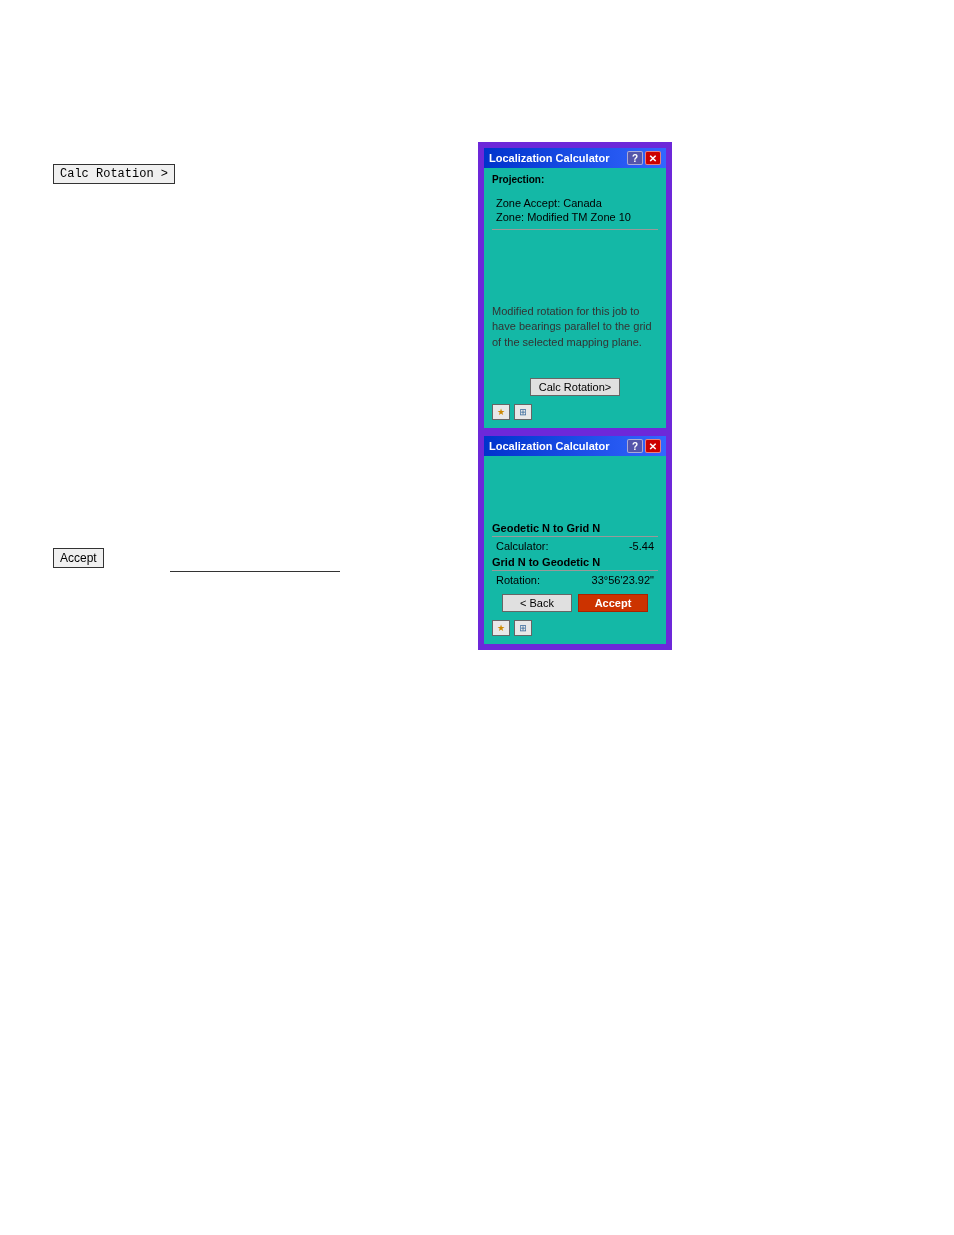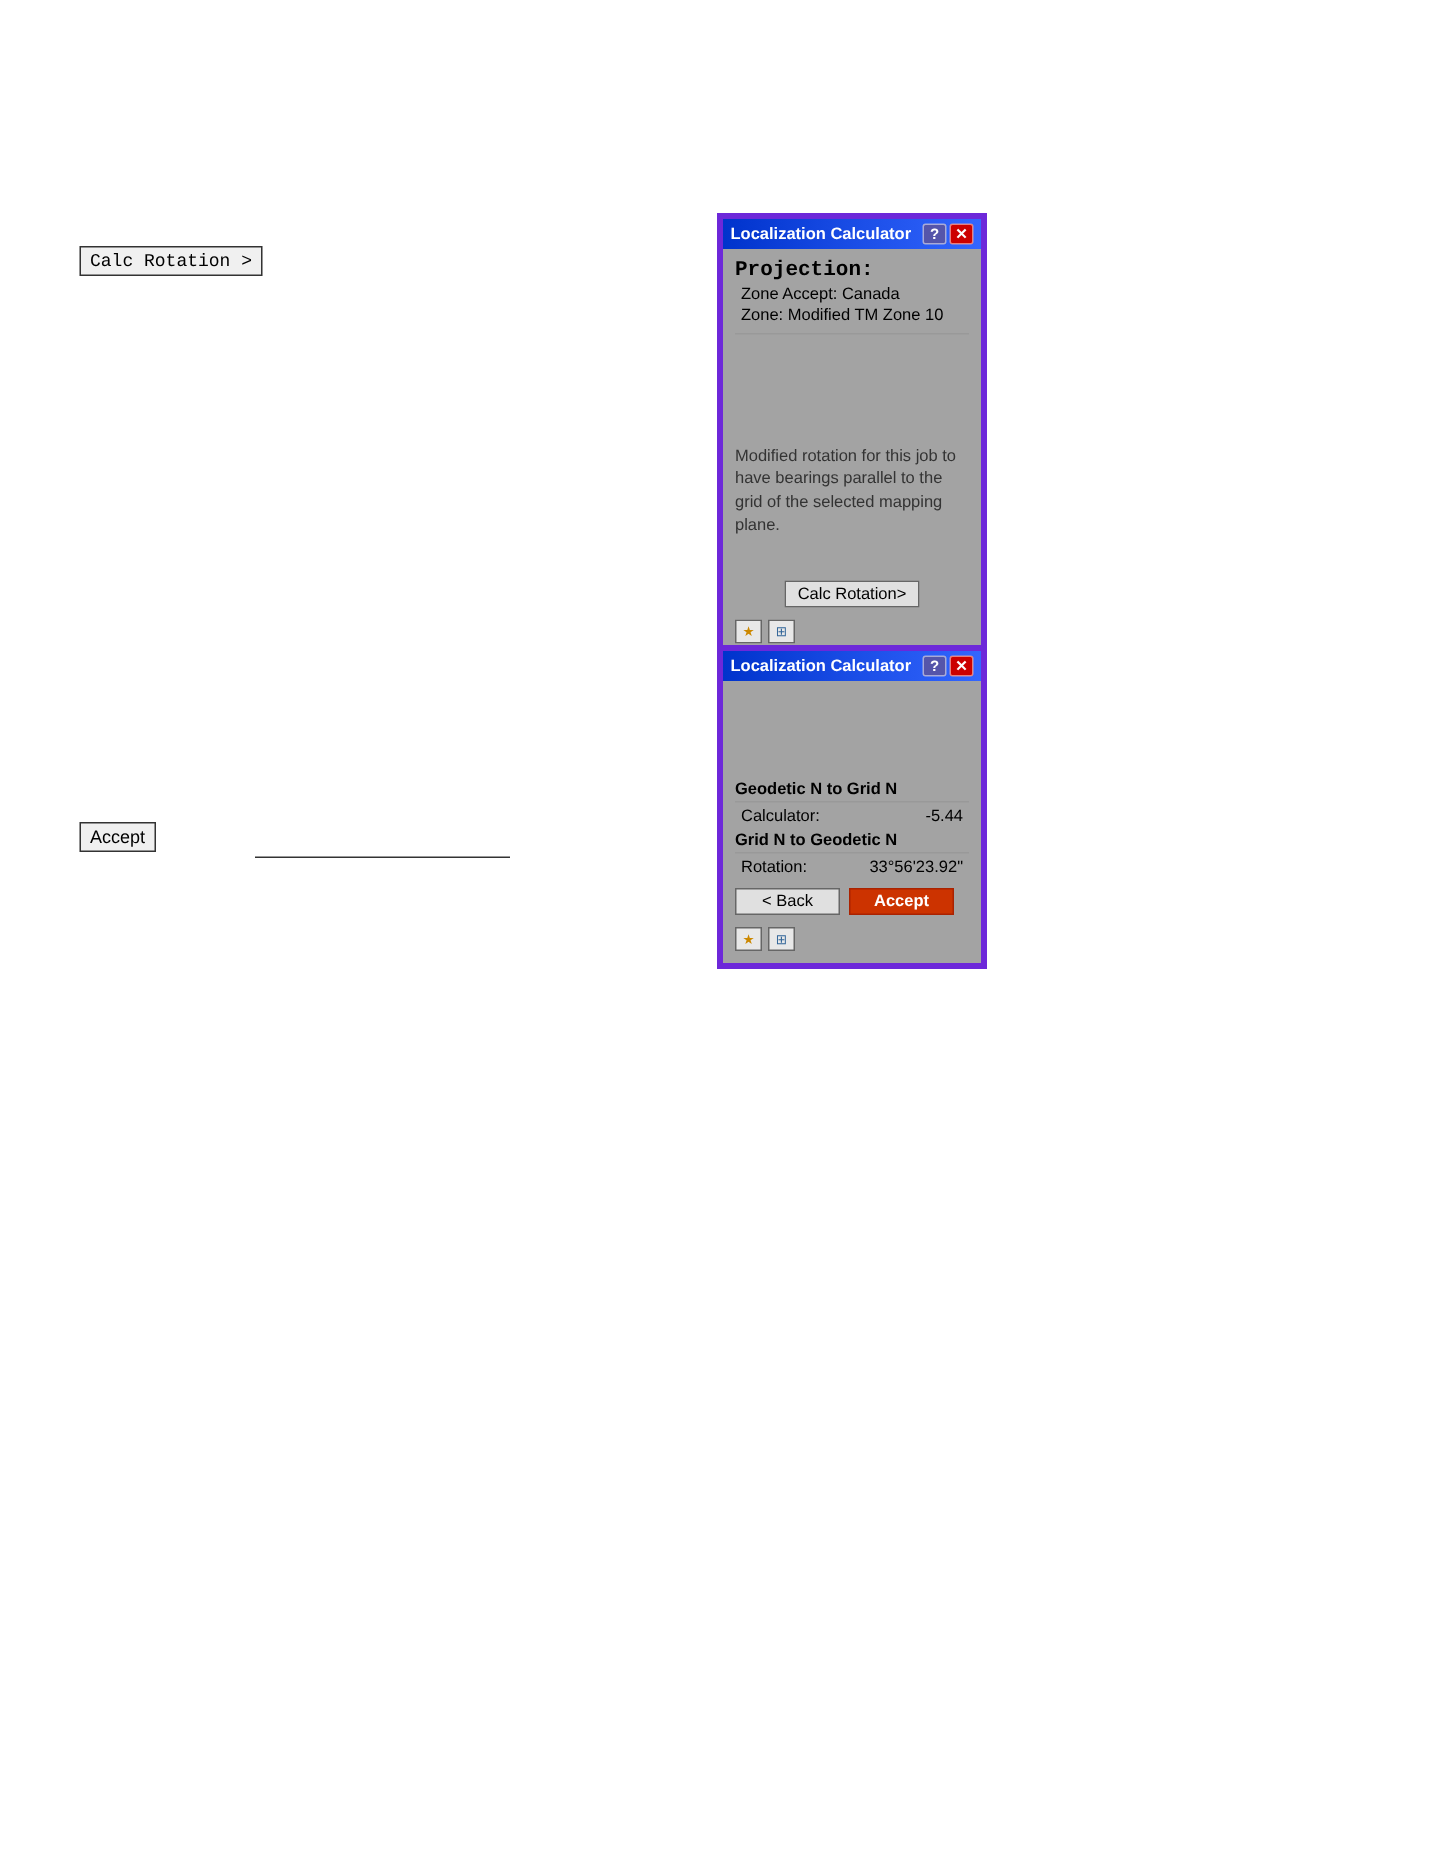--- a/index.html
+++ b/index.html
@@ -43,23 +43,23 @@
       left: 170px;
       top: 556px;
       width: 170px;
       border-bottom: 1px solid #333;
       height: 16px;
     }
 
     
     .dialog {
       position: absolute;
-      border: 4px solid #6d28d9;
-      background: #a3a3a3;
-      width: 180px;
+      border: 6px solid #6d28d9;
+      background: #14b8a6;
+      width: 194px;
     }
 
     .dialog-titlebar {
       background: linear-gradient(to right, #0033cc, #3366ff);
       color: white;
       font-size: 11px;
       font-weight: bold;
       padding: 3px 5px;
       display: flex;
       align-items: center;
@@ -102,25 +102,24 @@
       padding: 6px 8px;
     }
 
     
     .dialog-1 {
       left: 478px;
       top: 142px;
     }
 
     .section-label {
-      font-size: 14px;
+      font-size: 10px;
       font-weight: bold;
       color: #000;
-      margin-bottom: 2px;
-      font-family: Liberation Mono, monospace;
+      margin-bottom: 12px;
     }
 
     .field-text {
       font-size: 11px;
       color: #000;
       margin-bottom: 2px;
       padding-left: 4px;
     }
 
     .divider {
@@ -212,21 +211,21 @@
     }
 
     .result-value {
       font-size: 11px;
       color: #000;
       text-align: right;
     }
 
     .buttons-row {
       display: flex;
-      justify-content: flex-start;
+      justify-content: center;
       gap: 6px;
       margin-top: 8px;
       margin-bottom: 4px;
     }
 
     .spacer-area {
       height: 60px;
     }
   </style>
 </head>

